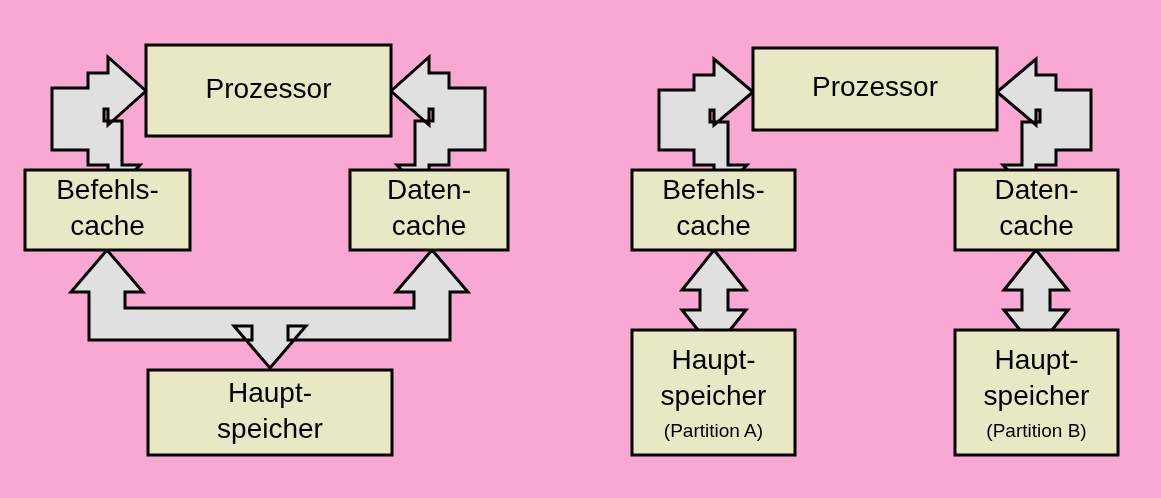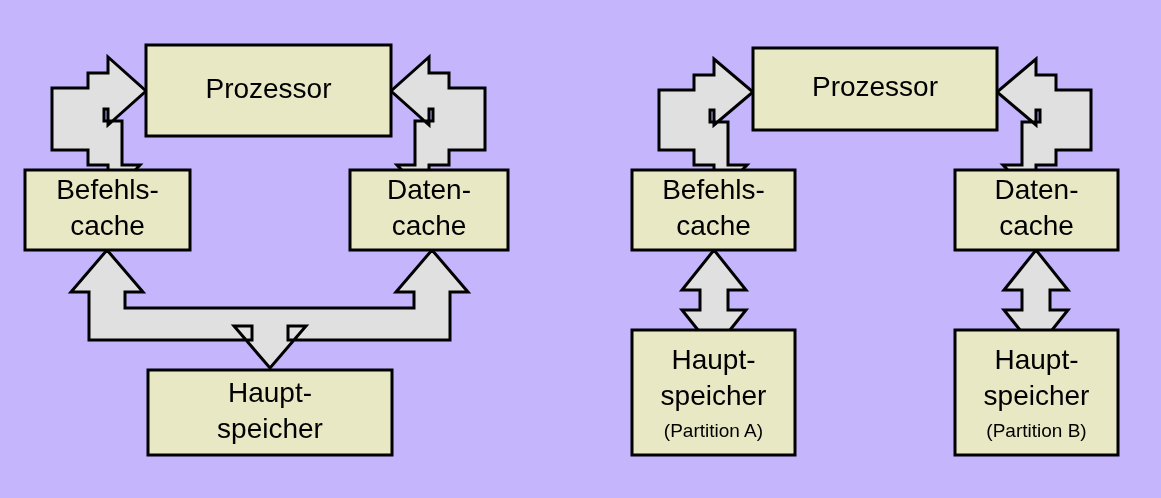--- a/index.html
+++ b/index.html
@@ -8,21 +8,21 @@
     padding: 0;
     background: #ffffff;
   }
   body {
     font-family: "Liberation Sans", sans-serif;
   }
   #canvas {
     position: relative;
     width: 1161px;
     height: 498px;
-    background: #c4b5fd;
+    background: #f9a8d4;
     overflow: hidden;
   }
   svg.diagram-layer {
     position: absolute;
     top: 0;
     left: 0;
     width: 1161px;
     height: 498px;
     display: block;
   }

